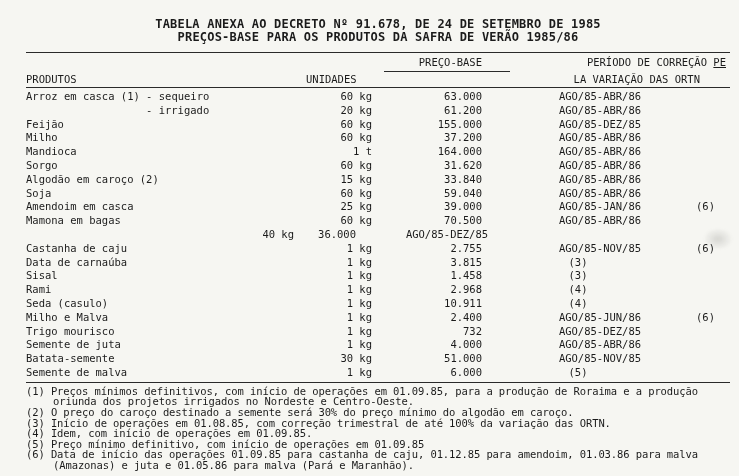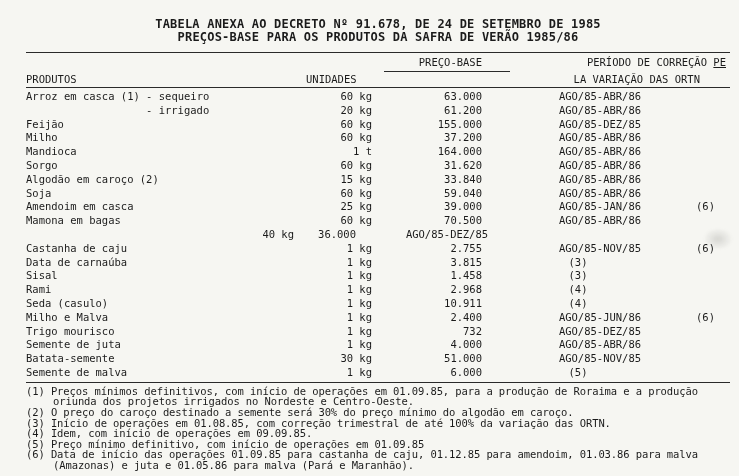--- a/index.html
+++ b/index.html
@@ -256,19 +256,19 @@
           <div class="c period ref">(5)</div>
           <div class="c note"></div>
         </div>
       </div>
   </div>
 
   <div class="footnotes" id="footnotes">
       <div class="fnote"><span>(1)</span><span> Preços mínimos definitivos, com início de operações em 01.09.85, para a produção de Roraima e a produção oriunda dos projetos irrigados no Nordeste e Centro-Oeste.</span></div>
       <div class="fnote"><span>(2)</span><span> O preço do caroço destinado a semente será 30% do preço mínimo do algodão em caroço.</span></div>
       <div class="fnote"><span>(3)</span><span> Início de operações em 01.08.85, com correção trimestral de até 100% da variação das ORTN.</span></div>
-      <div class="fnote"><span>(4)</span><span> Idem, com início de operações em 09.09.85.</span></div>
+      <div class="fnote"><span>(4)</span><span> Idem, com início de operações em 01.09.85.</span></div>
       <div class="fnote"><span>(5)</span><span> Preço mínimo definitivo, com início de operações em 01.09.85</span></div>
       <div class="fnote"><span>(6)</span><span> Data de início das operações 01.09.85 para castanha de caju, 01.12.85 para amendoim, 01.03.86 para malva (Amazonas) e juta e 01.05.86 para malva (Pará e Maranhão).</span></div>
     </div>
 
   <div class="smudge"></div>
 </div>
 
 </body></html>

